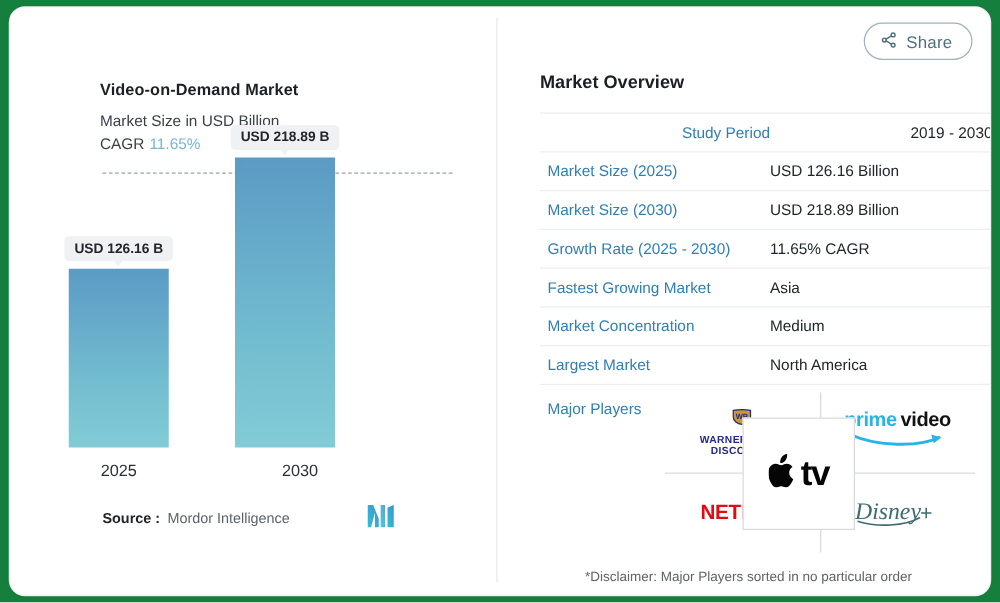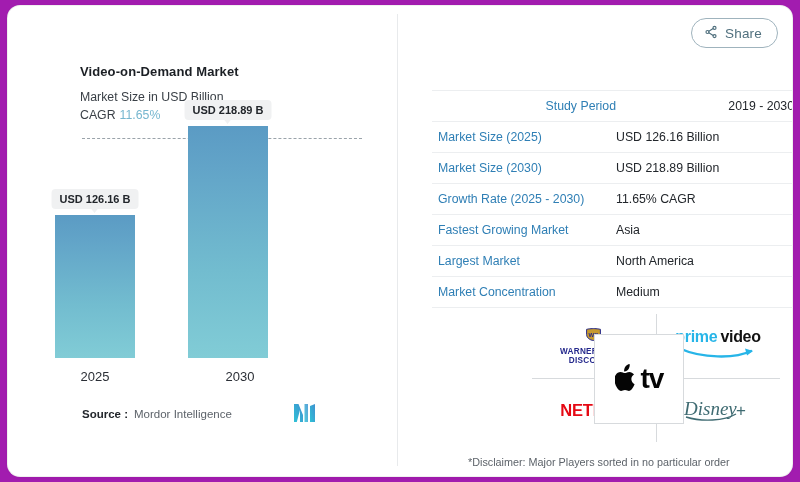--- a/index.html
+++ b/index.html
@@ -12,21 +12,21 @@
     height: 482px;
     font-family: "Liberation Sans", sans-serif;
     color: #2b2f36;
     overflow: hidden;
   }
 
   .page {
     position: relative;
     width: 800px;
     height: 482px;
-    background: #a21caf;
+    background: #15803d;
   }
 
   
   .card {
     position: absolute;
     left: 8px;
     top: 6px;
     width: 784px;
     height: 470px;
     background: #ffffff;
@@ -338,20 +338,21 @@
             <polygon points="0,18 0,0 4.5,0 9,11 9,18 6,18 6,6 2.8,18" fill="url(#mig)"></polygon>
             <polygon points="10.5,18 10.5,0 14,0 14,18" fill="url(#mig)" opacity="0.85"></polygon>
             <polygon points="16,18 16,2 21,0 21,18" fill="url(#mig)"></polygon>
           </svg>
         </span>
       </div>
     </div>
 
     <div class="info-panel">
 
+      <div class="overview-title">Market Overview</div>
 
       <table class="tbl">
         <tbody>
           <tr>
             <td class="k">Study Period</td>
             <td class="v">2019 - 2030</td>
           </tr>
           <tr>
             <td class="k">Market Size (2025)</td>
             <td class="v">USD 126.16 Billion</td>
@@ -362,26 +363,30 @@
           </tr>
           <tr>
             <td class="k">Growth Rate (2025 - 2030)</td>
             <td class="v">11.65% CAGR</td>
           </tr>
           <tr>
             <td class="k">Fastest Growing Market</td>
             <td class="v">Asia</td>
           </tr>
           <tr>
+            <td class="k">Market Concentration</td>
+            <td class="v">Medium</td>
+          </tr>
+          <tr>
             <td class="k">Largest Market</td>
             <td class="v">North America</td>
           </tr>
-          <tr>
-            <td class="k">Market Concentration</td>
-            <td class="v">Medium</td>
+          <tr class="players">
+            <td class="k">Major Players</td>
+            <td class="v"></td>
           </tr>
         </tbody>
       </table>
 
       <div class="logos">
         <div class="vline"></div>
         <div class="hline"></div>
 
         <div class="cell c-tl">
           <div class="wb">

